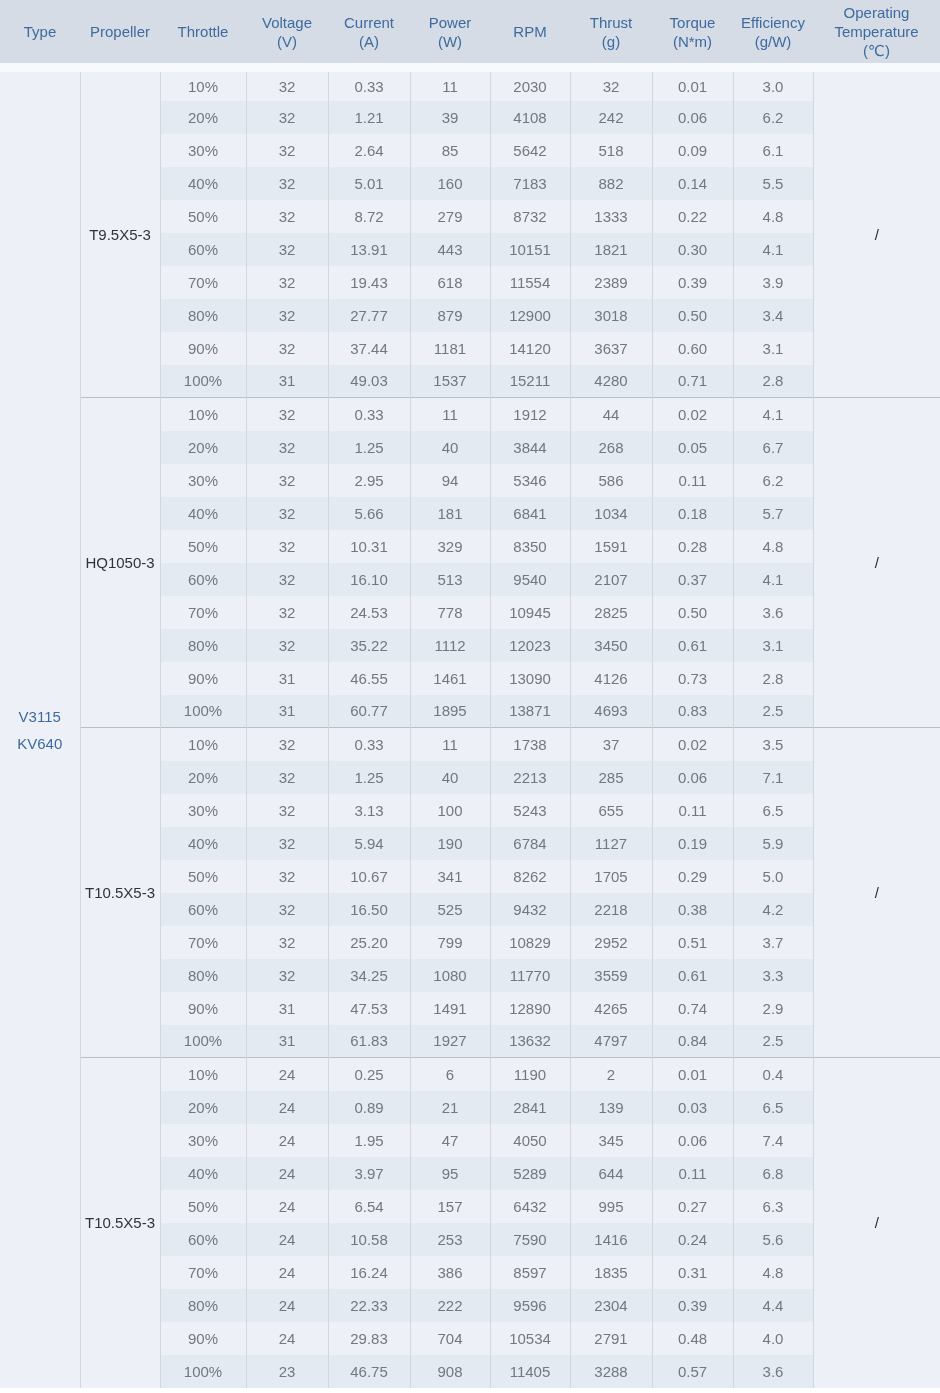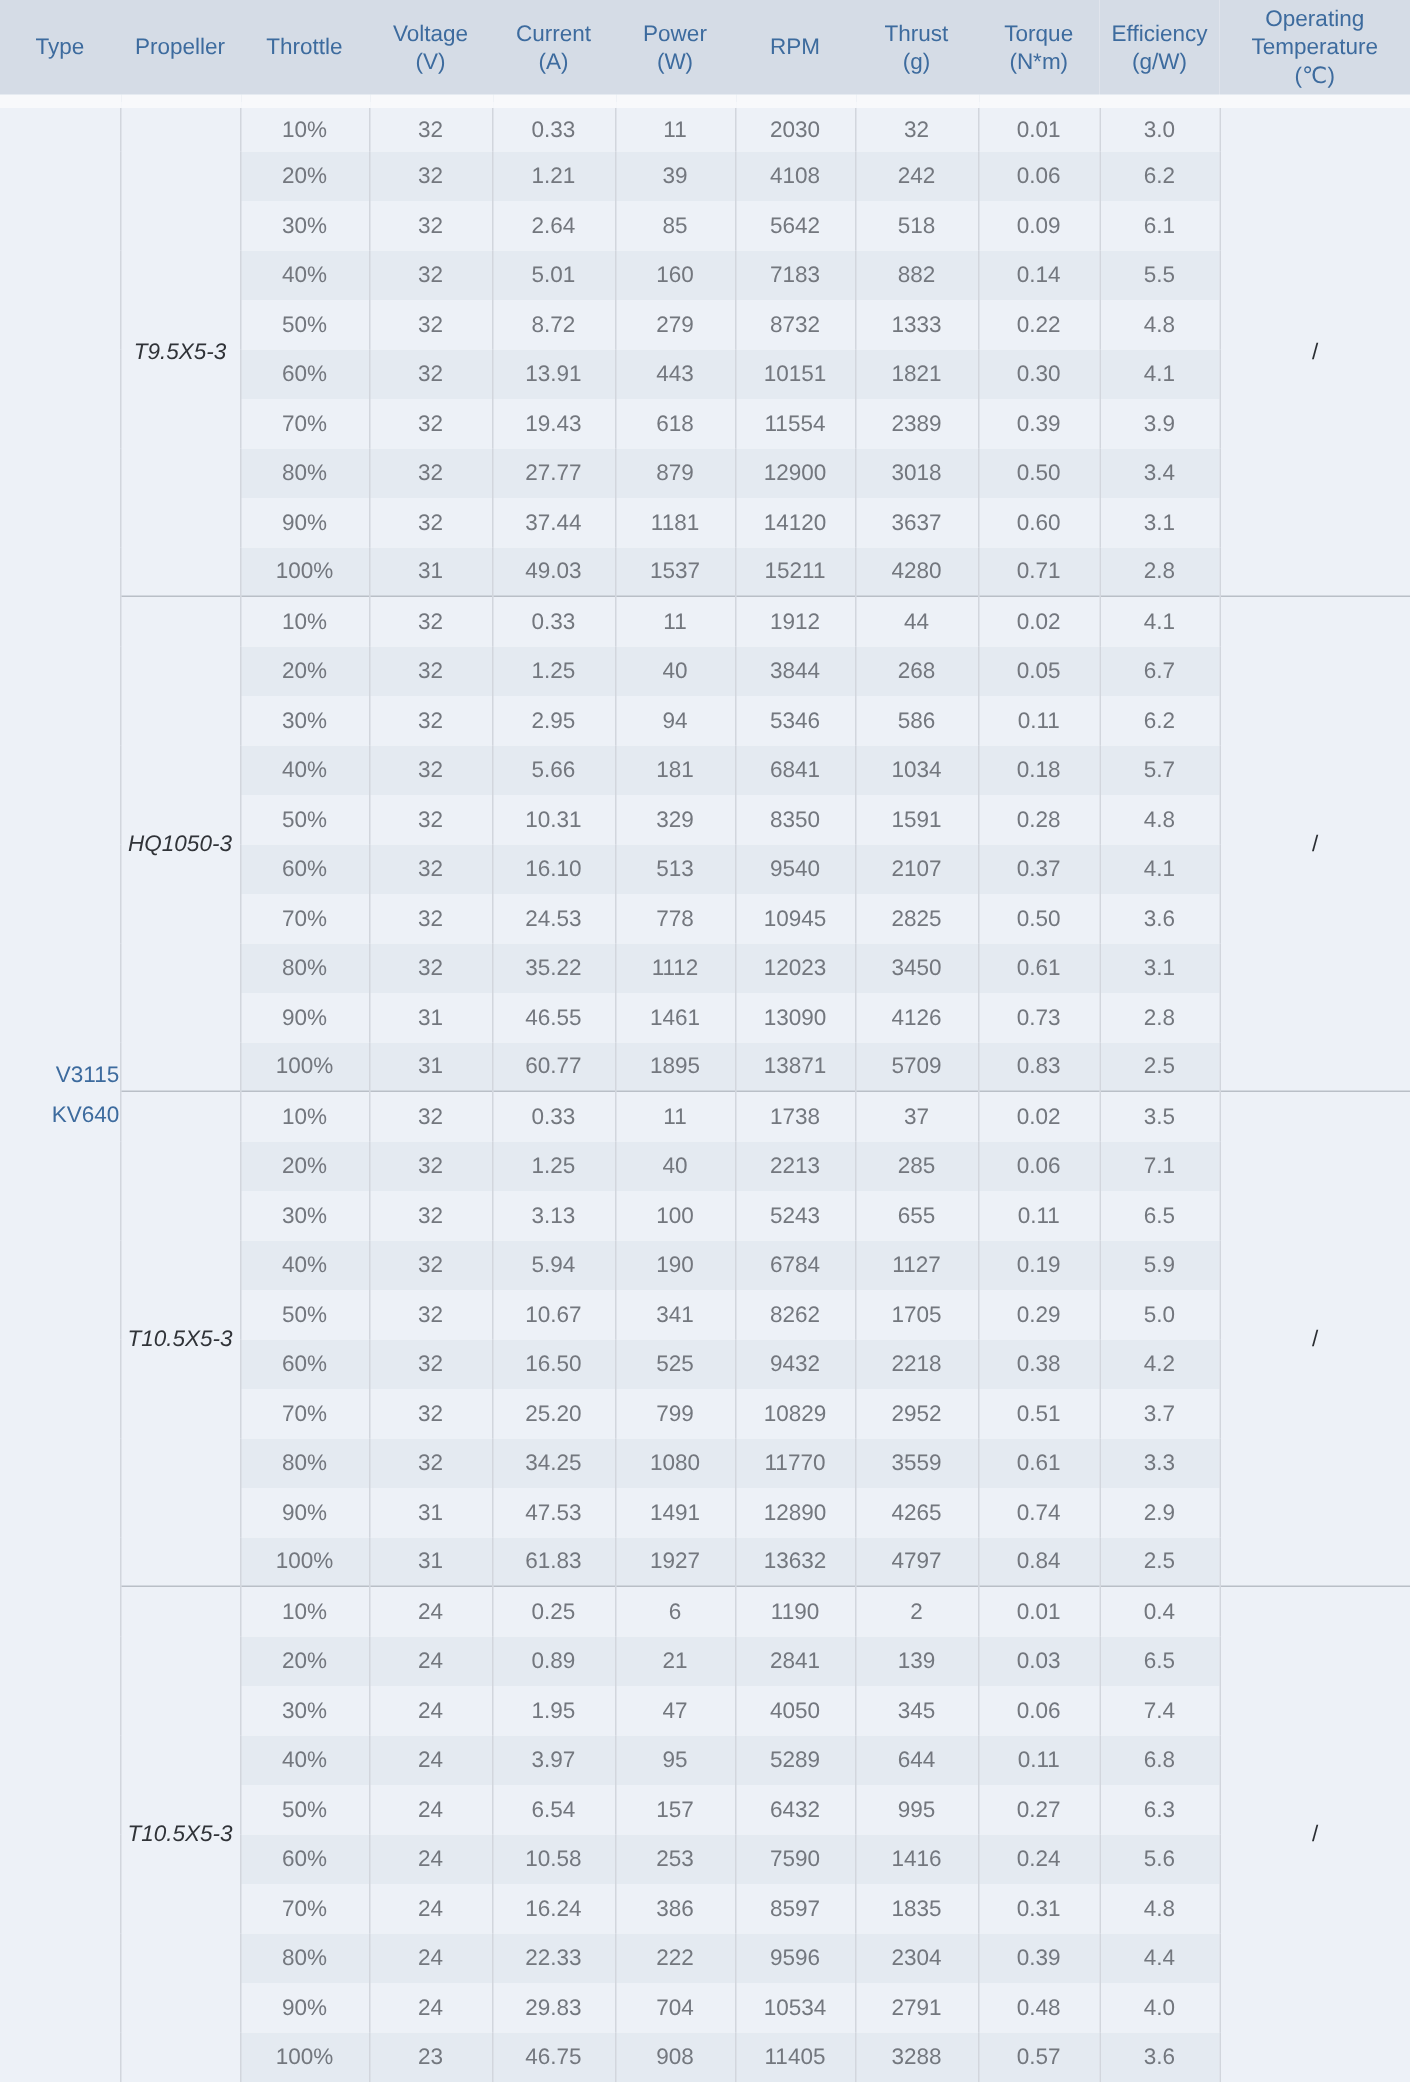--- a/index.html
+++ b/index.html
@@ -50,22 +50,22 @@
   tr.light td.data-cell{background:var(--row-light);}
   tr.dark td.data-cell{background:var(--row-dark);}
   td.merged{
     background:var(--merged-bg);
     border-left:1px solid var(--divider);
   }
   td.type-cell{
     color:var(--type-text);
     border-left:none;
   }
-  .tline{display:block;line-height:27px;text-align:right;}
-  td.propeller-cell{color:var(--propeller-text);font-style:italic;}
+  .tline{display:block;line-height:27px;}
+  td.propeller-cell{color:var(--propeller-text);}
   td.temp-cell{color:var(--slash-text);}
   tr.section-start td{border-top:1px solid var(--section-divider);}
 </style>
 </head>
 <body>
 
 <div class="page">
   <table class="spec-table">
     <colgroup>
       <col style="width:80px">
@@ -323,21 +323,21 @@
           <td class="data-cell c-thrust">4126</td>
           <td class="data-cell c-torque">0.73</td>
           <td class="data-cell c-efficiency">2.8</td>
         </tr>
         <tr class="body-row dark">
           <td class="data-cell c-throttle">100%</td>
           <td class="data-cell c-voltage">31</td>
           <td class="data-cell c-current">60.77</td>
           <td class="data-cell c-power">1895</td>
           <td class="data-cell c-rpm">13871</td>
-          <td class="data-cell c-thrust">5709</td>
+          <td class="data-cell c-thrust">4693</td>
           <td class="data-cell c-torque">0.83</td>
           <td class="data-cell c-efficiency">2.5</td>
         </tr>
         <tr class="body-row light section-start">
           <td rowspan="10" class="propeller-cell merged">T10.5X5-3</td>
           <td class="data-cell c-throttle">10%</td>
           <td class="data-cell c-voltage">32</td>
           <td class="data-cell c-current">0.33</td>
           <td class="data-cell c-power">11</td>
           <td class="data-cell c-rpm">1738</td>

